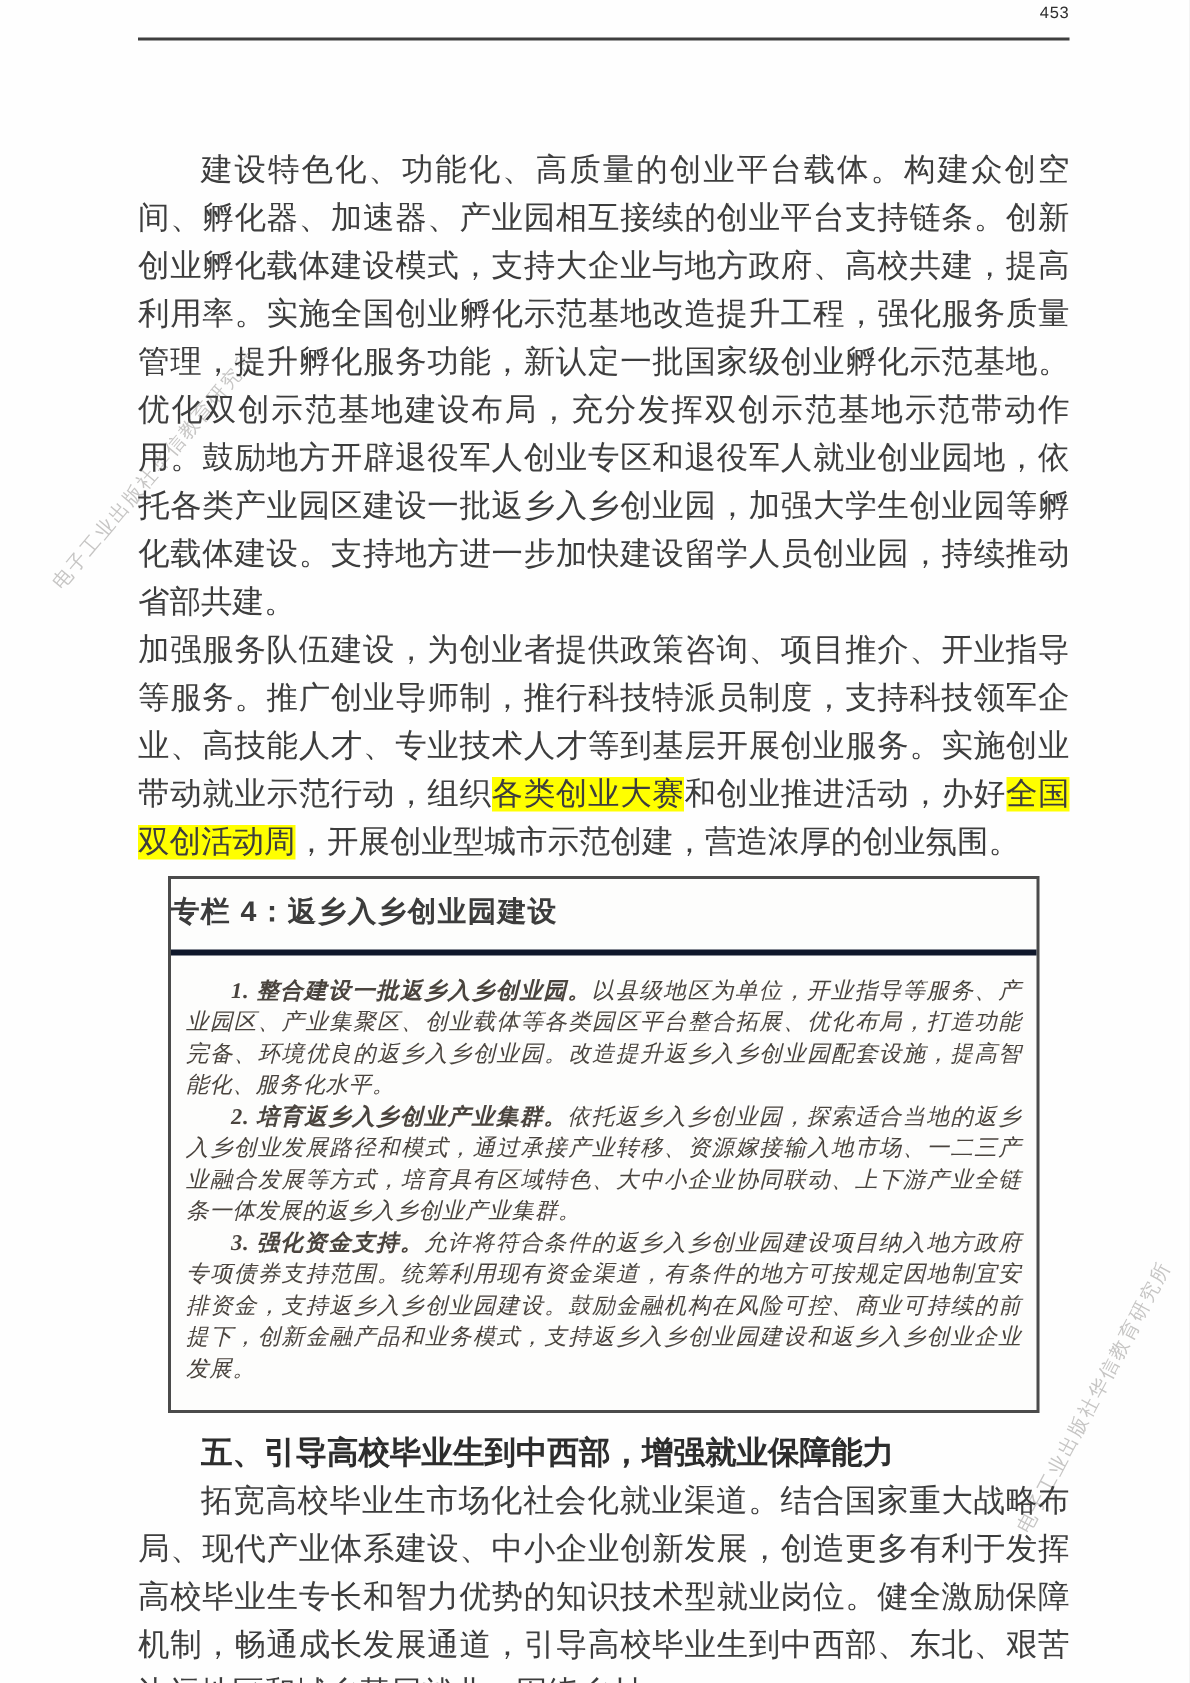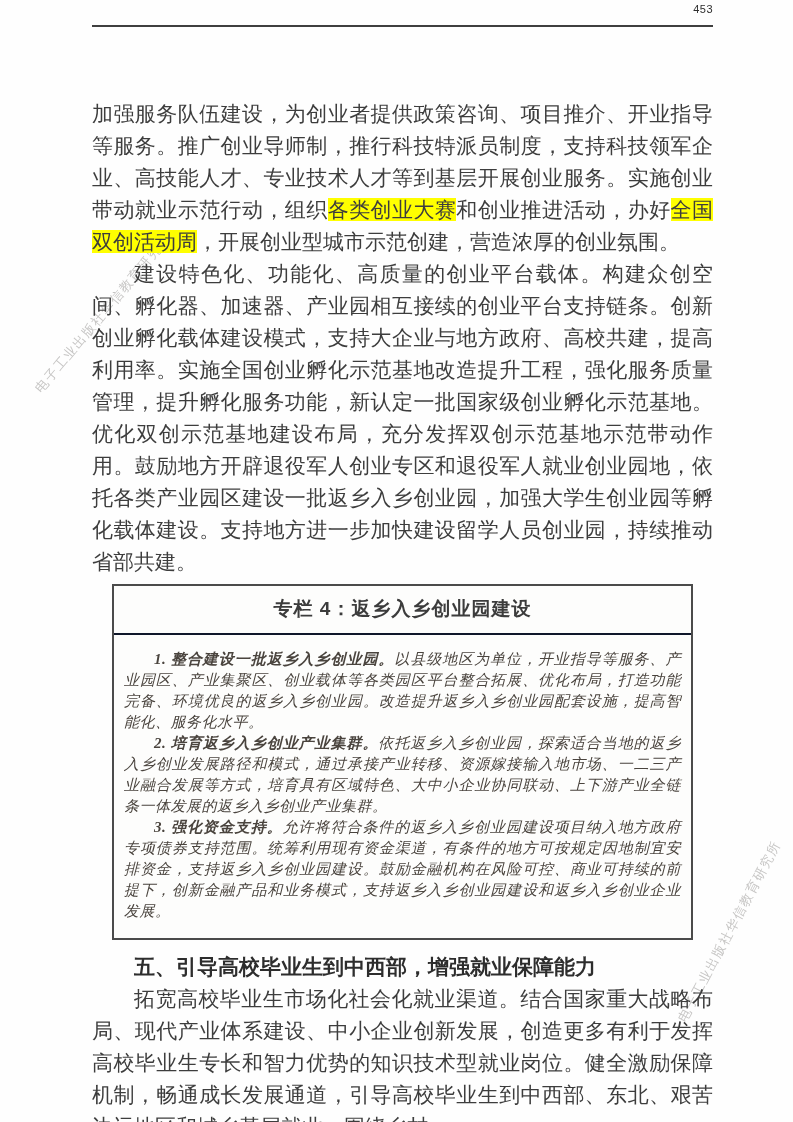--- a/index.html
+++ b/index.html
@@ -47,24 +47,24 @@
   .hl { background: var(--hl, #ffff00); }
 
   .column-box {
     margin: 6px 20px 10px 20px;
     border: 2px solid #4b4b4b;
     background: #fdfdfc;
   }
   .column-box-title {
     font-size: 19px;
     font-weight: bold;
-    text-align: center;
+    text-align: left;
     color: #3c3c3c;
     padding: 7px 0 8px 0;
-    border-bottom: 2px solid #0f172a;
+    border-bottom: 4px solid #0f172a;
     letter-spacing: 1px;
   }
   .column-box-body {
     padding: 14px 10px 16px 10px;
     font-family: "Liberation Serif", serif;
     font-style: italic;
     font-size: 15px;
     line-height: 21px;
     color: var(--boxText, #4a443e);
     letter-spacing: 0.5px;
@@ -112,23 +112,23 @@
 
   <div class="content">
 
     <div class="header">
       <div class="page-number">453</div>
       <hr class="header-rule">
     </div>
 
     <div class="body-text">
 
+      <p class="para indent">建设特色化、功能化、高质量的创业平台载体。构建众创空间、孵化器、加速器、产业园相互接续的创业平台支持链条。创新创业孵化载体建设模式，支持大企业与地方政府、高校共建，提高利用率。实施全国创业孵化示范基地改造提升工程，强化服务质量管理，提升孵化服务功能，新认定一批国家级创业孵化示范基地。优化双创示范基地建设布局，充分发挥双创示范基地示范带动作用。鼓励地方开辟退役军人创业专区和退役军人就业创业园地，依托各类产业园区建设一批返乡入乡创业园，加强大学生创业园等孵化载体建设。支持地方进一步加快建设留学人员创业园，持续推动省部共建。</p>
+
       <p class="para"><span>加强服务队伍建设，为创业者提供政策咨询、项目推介、开业指导等服务。推广创业导师制，推行科技特派员制度，支持科技领军企业、高技能人才、专业技术人才等到基层开展创业服务。实施创业带动就业示范行动，组织</span><span class="hl">各类创业大赛</span><span>和创业推进活动，办好</span><span class="hl">全国双创活动周</span><span>，开展创业型城市示范创建，营造浓厚的创业氛围。</span></p>
-
-      <p class="para indent">建设特色化、功能化、高质量的创业平台载体。构建众创空间、孵化器、加速器、产业园相互接续的创业平台支持链条。创新创业孵化载体建设模式，支持大企业与地方政府、高校共建，提高利用率。实施全国创业孵化示范基地改造提升工程，强化服务质量管理，提升孵化服务功能，新认定一批国家级创业孵化示范基地。优化双创示范基地建设布局，充分发挥双创示范基地示范带动作用。鼓励地方开辟退役军人创业专区和退役军人就业创业园地，依托各类产业园区建设一批返乡入乡创业园，加强大学生创业园等孵化载体建设。支持地方进一步加快建设留学人员创业园，持续推动省部共建。</p>
 
       <div class="column-box">
         <div class="column-box-title">专栏 4：返乡入乡创业园建设</div>
         <div class="column-box-body">
           <p class="box-item"><span class="lead">1. 整合建设一批返乡入乡创业园。</span><span>以县级地区为单位，开业指导等服务、产业园区、产业集聚区、创业载体等各类园区平台整合拓展、优化布局，打造功能完备、环境优良的返乡入乡创业园。改造提升返乡入乡创业园配套设施，提高智能化、服务化水平。</span></p>
           <p class="box-item"><span class="lead">2. 培育返乡入乡创业产业集群。</span><span>依托返乡入乡创业园，探索适合当地的返乡入乡创业发展路径和模式，通过承接产业转移、资源嫁接输入地市场、一二三产业融合发展等方式，培育具有区域特色、大中小企业协同联动、上下游产业全链条一体发展的返乡入乡创业产业集群。</span></p>
           <p class="box-item"><span class="lead">3. 强化资金支持。</span><span>允许将符合条件的返乡入乡创业园建设项目纳入地方政府专项债券支持范围。统筹利用现有资金渠道，有条件的地方可按规定因地制宜安排资金，支持返乡入乡创业园建设。鼓励金融机构在风险可控、商业可持续的前提下，创新金融产品和业务模式，支持返乡入乡创业园建设和返乡入乡创业企业发展。</span></p>
         </div>
       </div>
 

